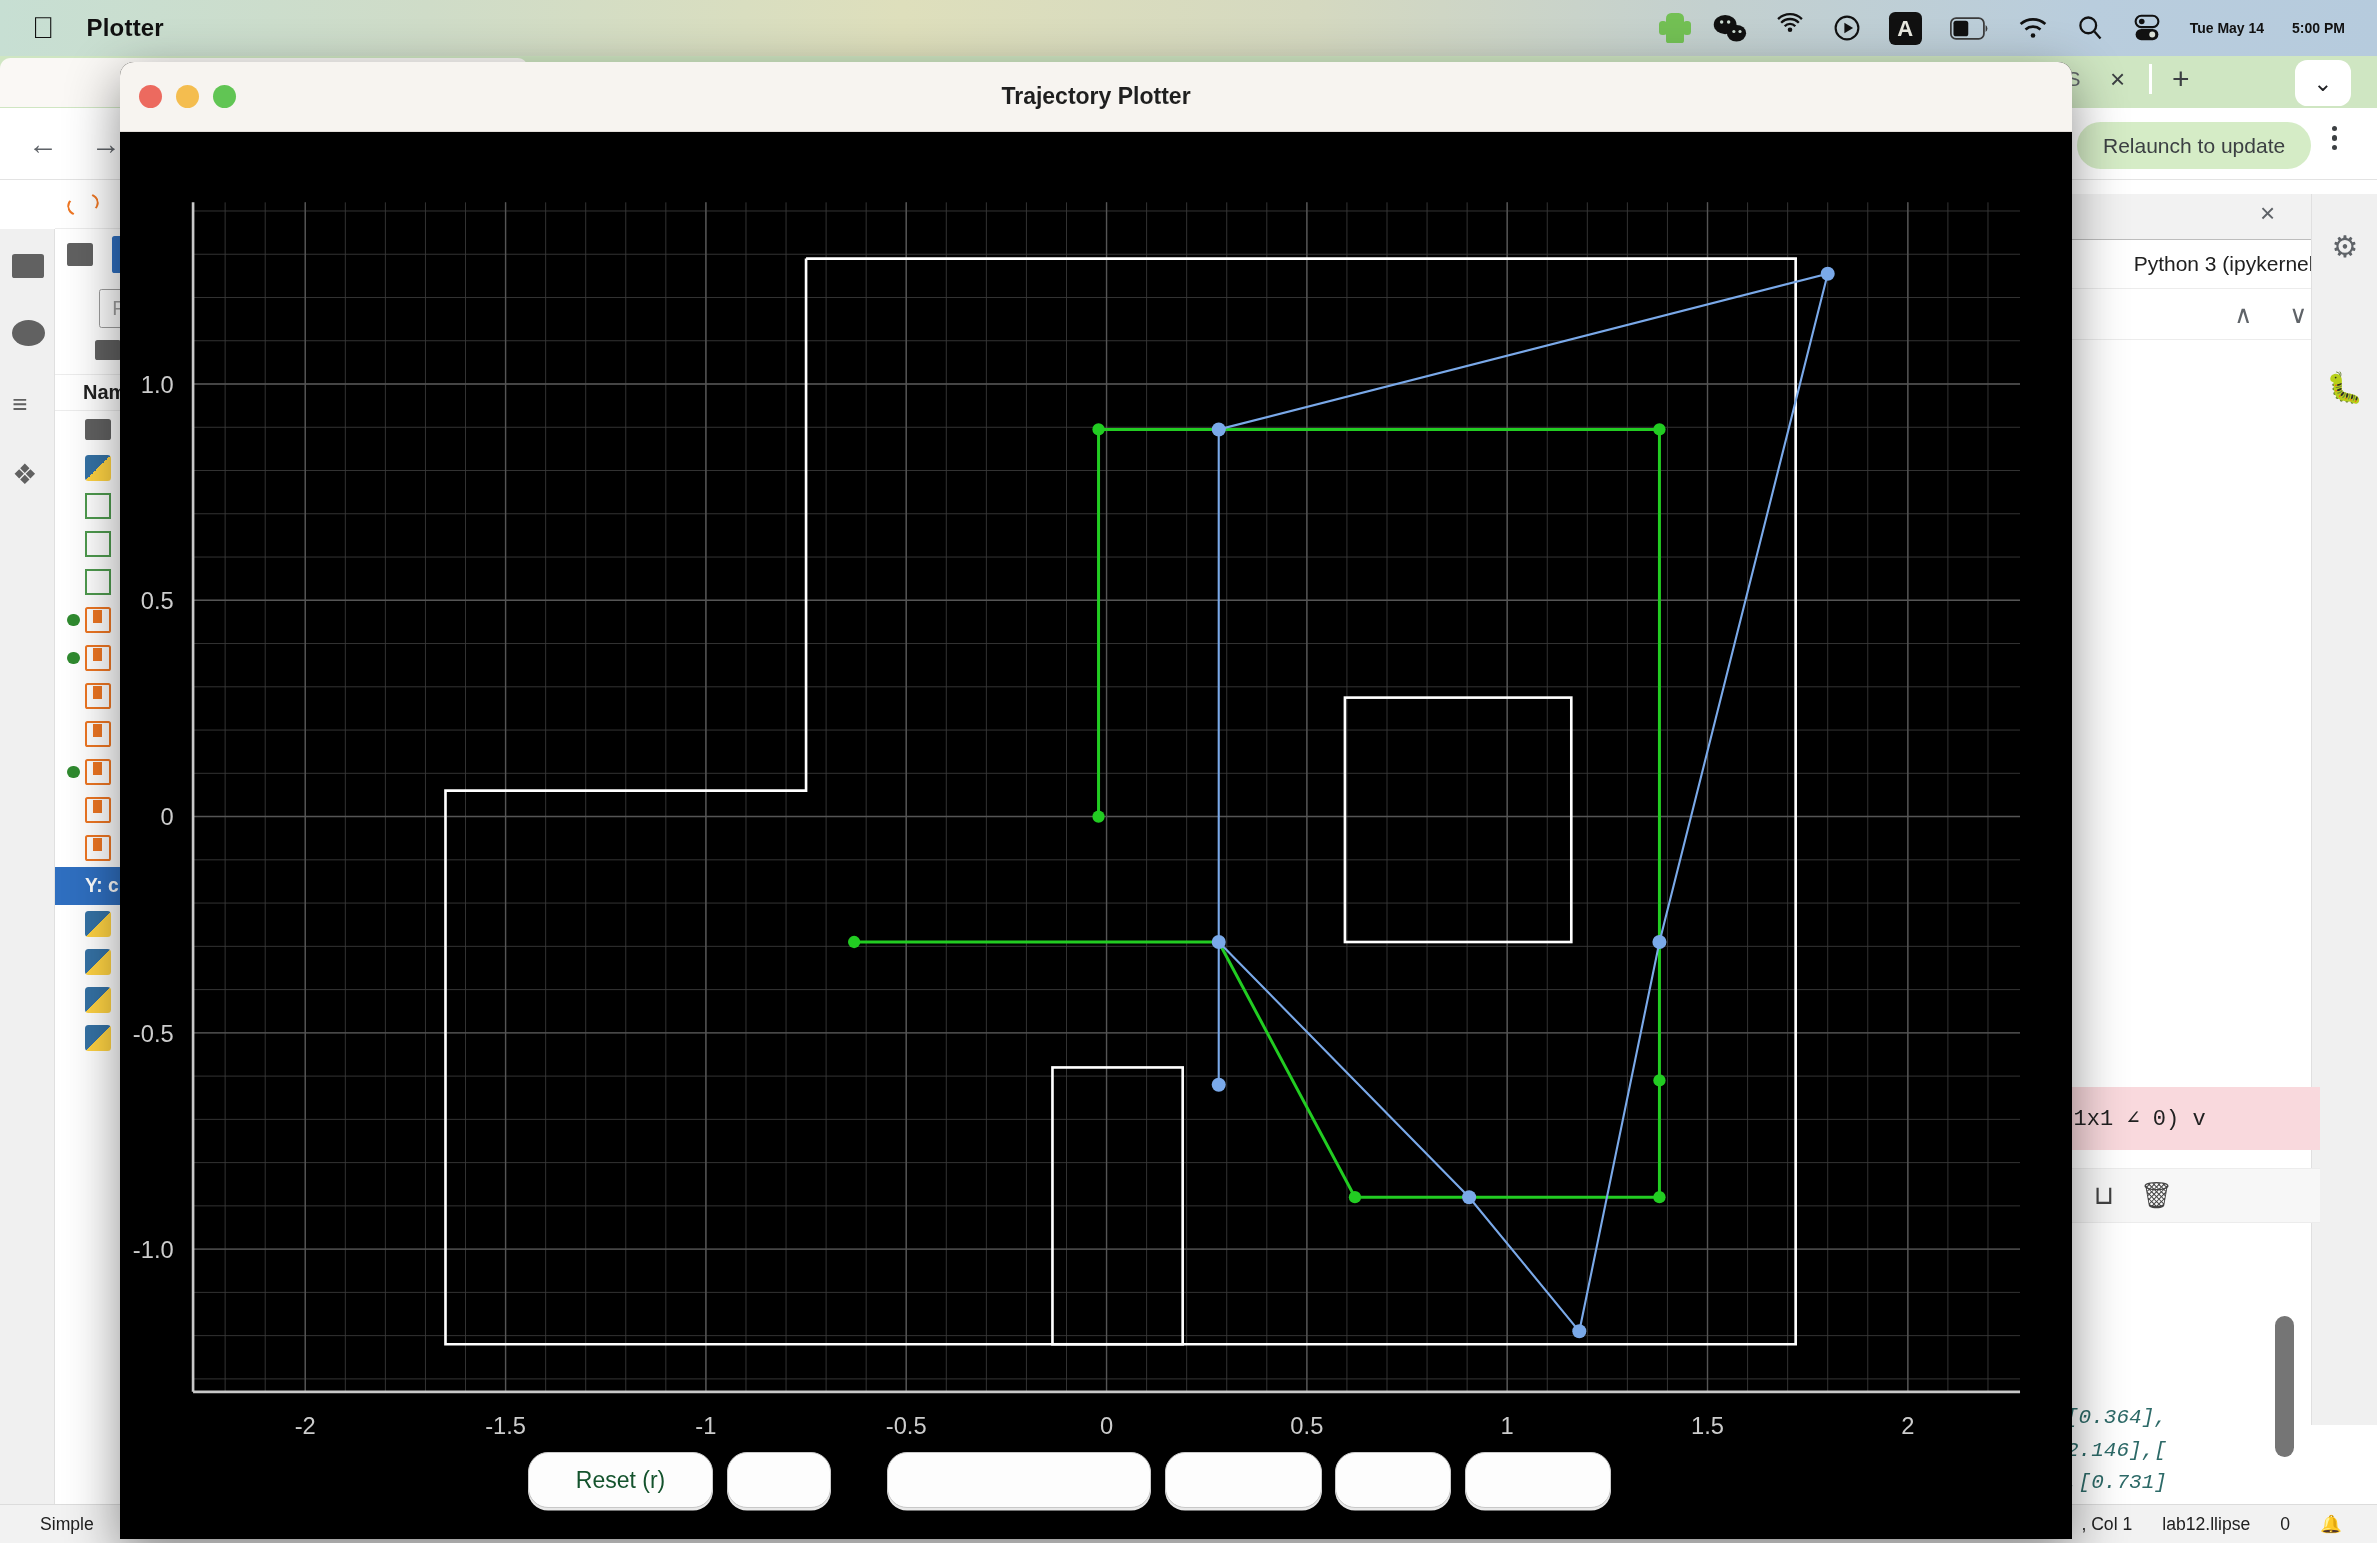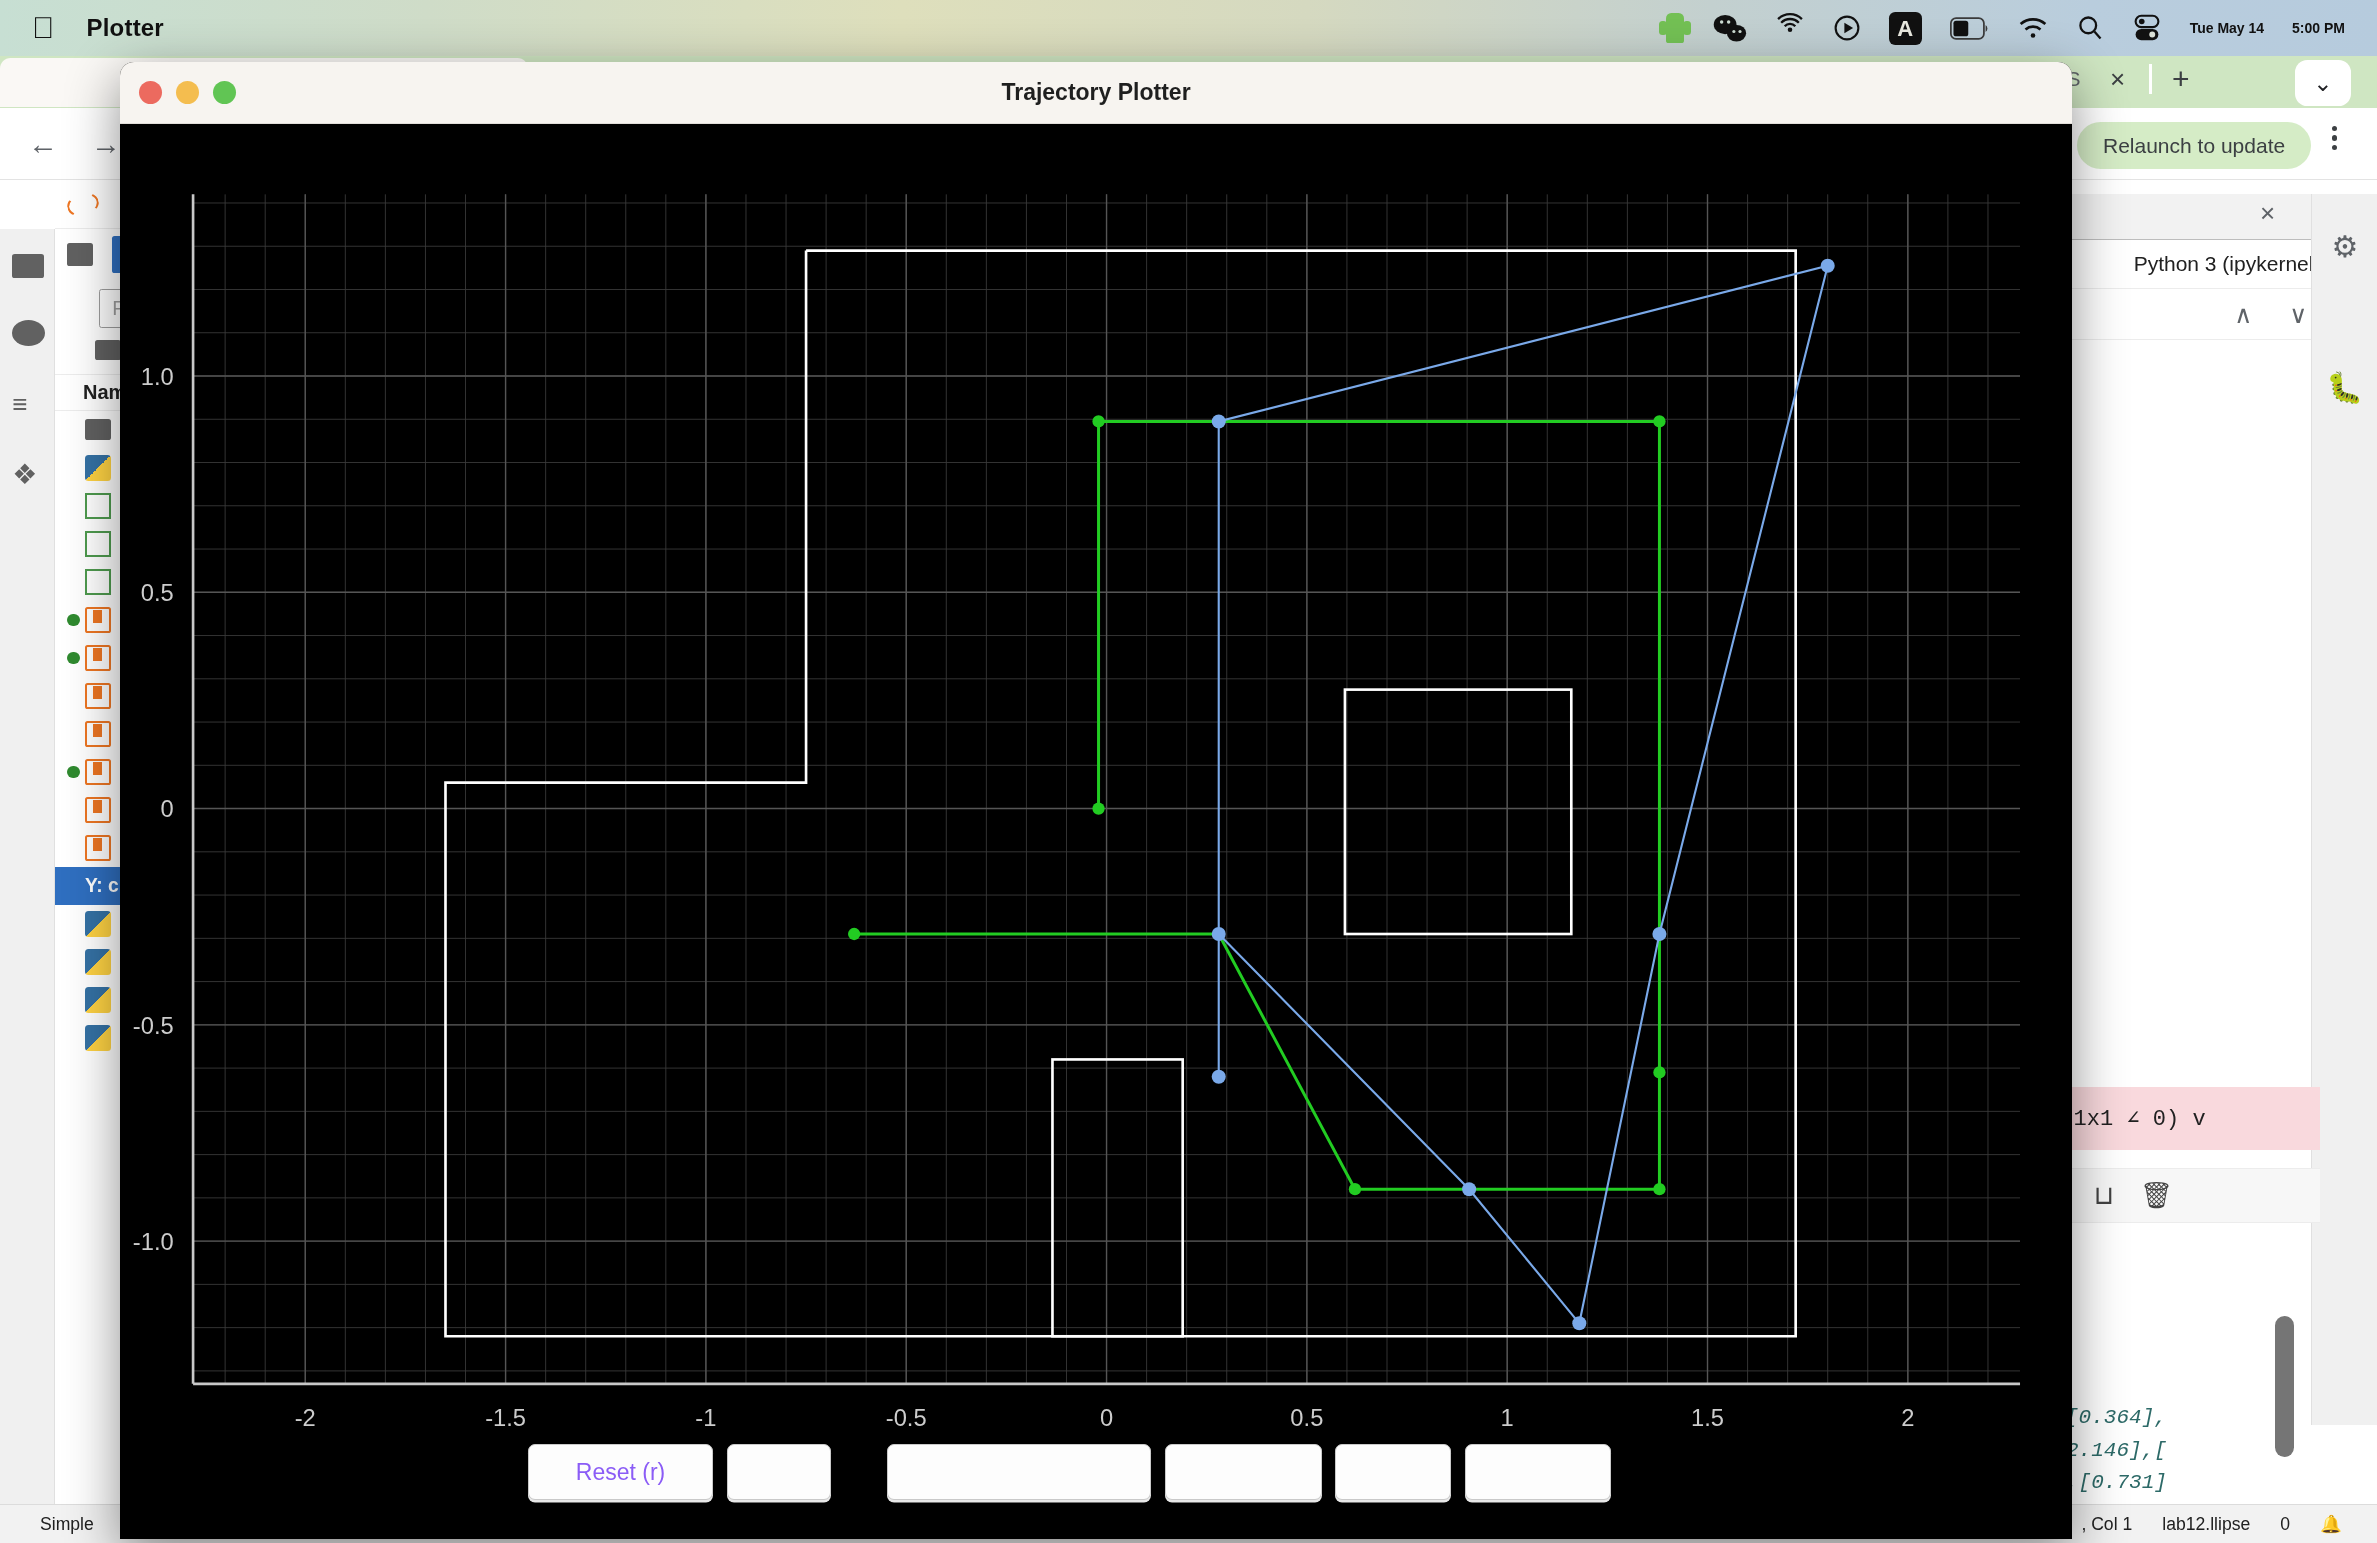--- a/index.html
+++ b/index.html
@@ -91,37 +91,37 @@
   #statusbar .left { margin-left:40px; }
   #statusbar .right { margin-left:auto; display:flex; align-items:flex-end; gap:30px; margin-right:35px; }
 
   
   #plotwin {
     position: absolute; left: 120px; top: 62px; width: 1952px; height: 1477px;
     background: #000; border-radius: 14px 14px 0 0;
     box-shadow: 0 16px 53px rgba(0,0,0,.45); z-index: 100; overflow: hidden;
   }
   #titlebar {
-    height: 62px; background: #f7f4f0; border-bottom: 0.9px solid #e2ded9;
+    height: 70px; background: #f7f4f0; border-bottom: 0.9px solid #e2ded9;
     display: flex; align-items: center; position: relative;
   }
   .lights { display: flex; gap: 14px; margin-left: 19.3px; }
   .light { width: 23px; height: 23px; border-radius: 50%; }
   .light.r { background: #ec6a5f; } .light.y { background: #f4bd4f; } .light.g { background: #61c554; }
   #wintitle { position:absolute; left:0; right:0; text-align:center; font-size:23px; font-weight:700; color:#1f1f1f; }
 
   #plotcanvas { position: relative; width: 1952px; height: 1419px; background: #000; }
   #plotsvg { position:absolute; left:0; top:0; }
 
   #btnrow { position:absolute; left:0; bottom:37px; width:1952px; height:62px; }
   .pbtn {
     position:absolute; height:56px; background:#fdfdfd; border:0.9px solid #c9c9c9;
-    border-radius:7px; box-shadow: 0 2.6px 0 #e8e8e8, 0 4.4px 5.3px rgba(0,0,0,.25);
+    border-radius:20px; box-shadow: 0 2.6px 0 #e8e8e8, 0 4.4px 5.3px rgba(0,0,0,.25);
     display:flex; align-items:center; justify-content:center;
-    font-size:23px; color:#8b5cf6;
+    font-size:23px; color:#14532d;
   }
 </style>
 </head>
 <body>
 
 <div id="desktop">
 
   <div id="jl-browser">
 
     <div id="jl-chrometab">

